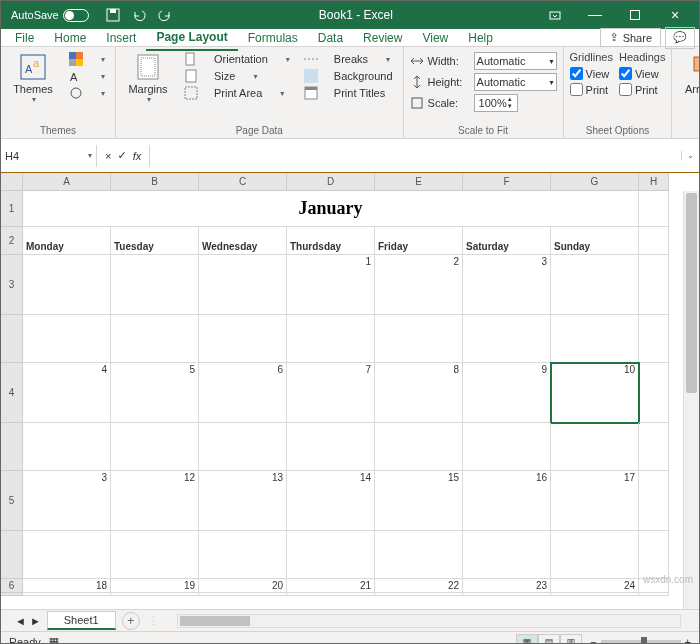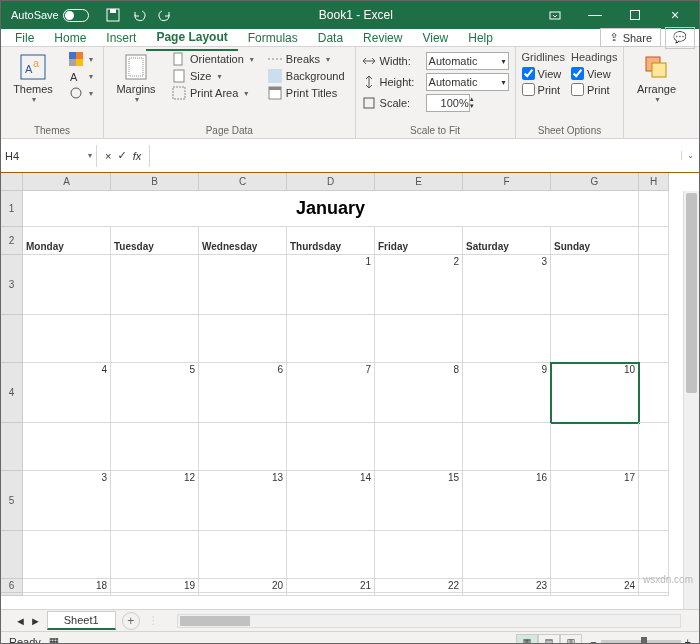--- a/index.html
+++ b/index.html
@@ -23,28 +23,28 @@
 .menu-spacer{flex:1}
 .share-btn{border:1px solid #c8c8c8;padding:2px 8px;margin:0 4px;display:flex;align-items:center;gap:4px;cursor:pointer;color:#217346}
 .comment-btn{width:30px;height:22px;border:1px solid #c8c8c8;display:flex;align-items:center;justify-content:center;cursor:pointer}
 .ribbon{height:92px;background:#f3f2f1;display:flex;border-bottom:1px solid #d4d4d4}
 .rgroup{border-right:1px solid #d4d4d4;padding:2px 6px 0 6px;display:flex;flex-direction:column;position:relative}
 .rgroup-body{flex:1;display:flex;align-items:flex-start;gap:6px;padding-top:2px}
 .rgroup-label{text-align:center;font-size:10px;color:#666;padding:2px 0;position:relative}
 .bigbtn{display:flex;flex-direction:column;align-items:center;width:52px;cursor:pointer;padding:2px}
 .bigbtn .ico{width:28px;height:28px;margin-bottom:2px}
 .vstack{display:flex;flex-direction:column;gap:1px}
-.smallbtn{display:flex;align-items:center;gap:4px;padding:1px 4px;cursor:pointer;white-space:nowrap;font-size:11px}
+.smallbtn{display:flex;align-items:center;gap:16px;padding:1px 4px;cursor:pointer;white-space:nowrap;font-size:11px}
 .smallbtn .sico{width:14px;height:14px;flex-shrink:0}
 .dd::after{content:"▾";font-size:8px;margin-left:2px;color:#666}
 .fitctrl{display:flex;align-items:center;gap:4px;padding:1px 0}
 .fitctrl label{width:42px;font-size:11px}
 .fitsel{width:83px;height:18px;border:1px solid #ababab;background:#fff;font-size:10px;padding:0 2px;display:flex;align-items:center;justify-content:space-between;cursor:pointer}
 .fitsel::after{content:"▾";font-size:8px}
-.spinner{width:44px;height:18px;border:1px solid #ababab;background:#fff;display:flex;align-items:center;padding:0 14px;cursor:text}
+.spinner{width:44px;height:18px;border:1px solid #ababab;background:#fff;display:flex;align-items:center;padding:0 4px;cursor:text}
 .spinbtns{display:flex;flex-direction:column;margin-left:auto}
 .spinbtns span{font-size:6px;line-height:7px;cursor:pointer}
 .cbrow{display:flex;align-items:center;gap:3px;font-size:11px;padding:1px 0}
 .cbrow input{margin:0}
 .shead{font-size:11px;color:#444;padding:0 0 2px 0}
 .namebox-row{height:34px;background:#fff;display:flex;align-items:center;border-bottom:1px solid #a16207}
 .namebox{width:96px;height:22px;border-right:1px solid #d4d4d4;padding:0 4px;display:flex;align-items:center;justify-content:space-between;cursor:text}
 .namebox::after{content:"▾";font-size:8px;color:#666}
 .fxbtns{display:flex;align-items:center;gap:6px;padding:0 8px;color:#999}
 .fxbar{flex:1;height:22px;padding:0 4px;border-left:1px solid #d4d4d4;cursor:text;display:flex;align-items:center}
@@ -365,21 +365,21 @@
       <div class="corner"></div>
       <div class="hd">A</div>
       <div class="hd">B</div>
       <div class="hd">C</div>
       <div class="hd">D</div>
       <div class="hd">E</div>
       <div class="hd">F</div>
       <div class="hd">G</div>
       <div class="hd">H</div>
       <div class="rh">1</div>
-      <div class="cell monthtitle" style="grid-column: 2 / 9;">January</div>
+      <div class="cell monthtitle" style="grid-column: 2 / 9; font-family: Liberation Serif, serif;">January</div>
       <div class="cell"></div>
       <div class="rh">2</div>
       <div class="cell dayhdr">Monday</div>
       <div class="cell dayhdr">Tuesday</div>
       <div class="cell dayhdr">Wednesday</div>
       <div class="cell dayhdr">Thurdsday</div>
       <div class="cell dayhdr">Friday</div>
       <div class="cell dayhdr">Saturday</div>
       <div class="cell dayhdr">Sunday</div>
       <div class="cell"></div>

